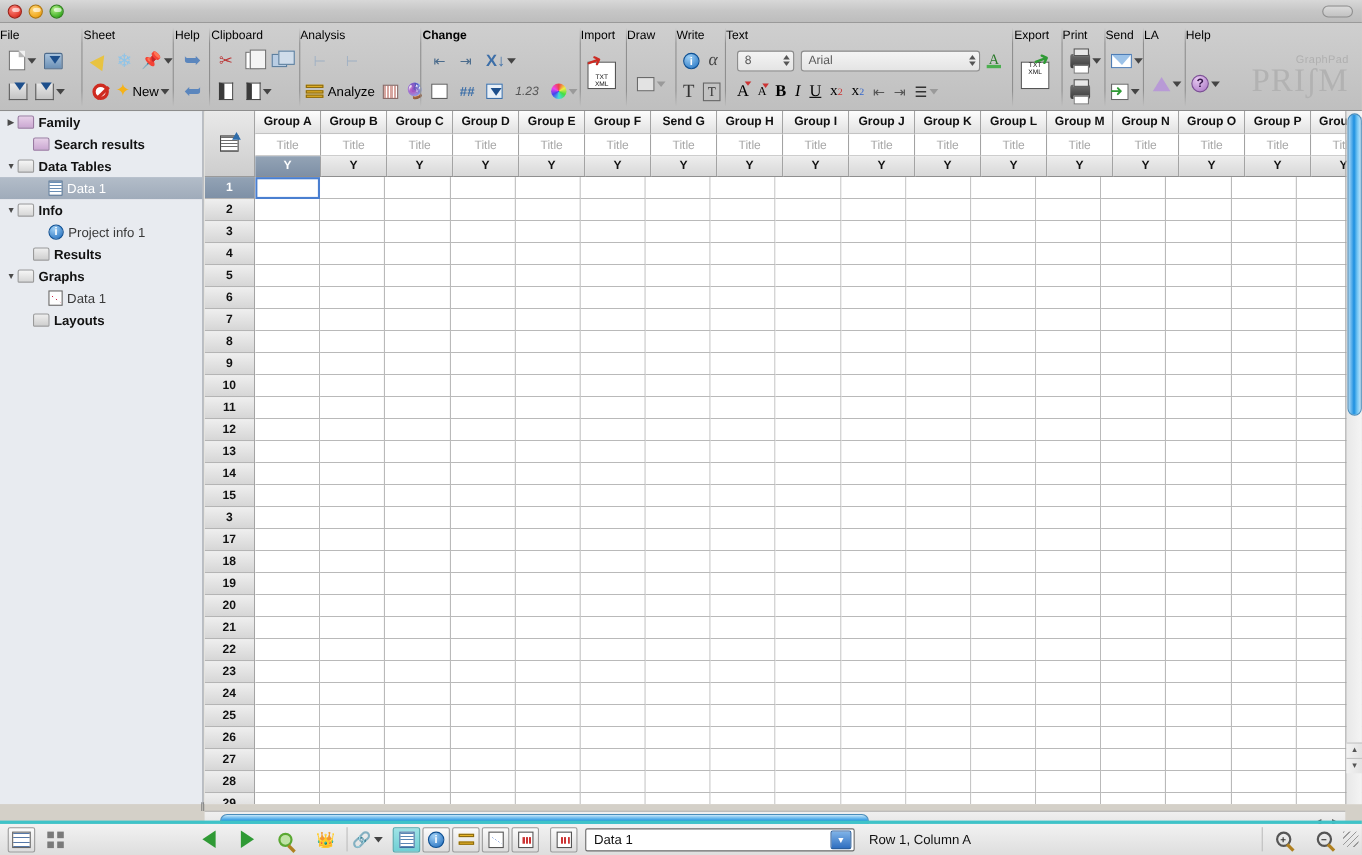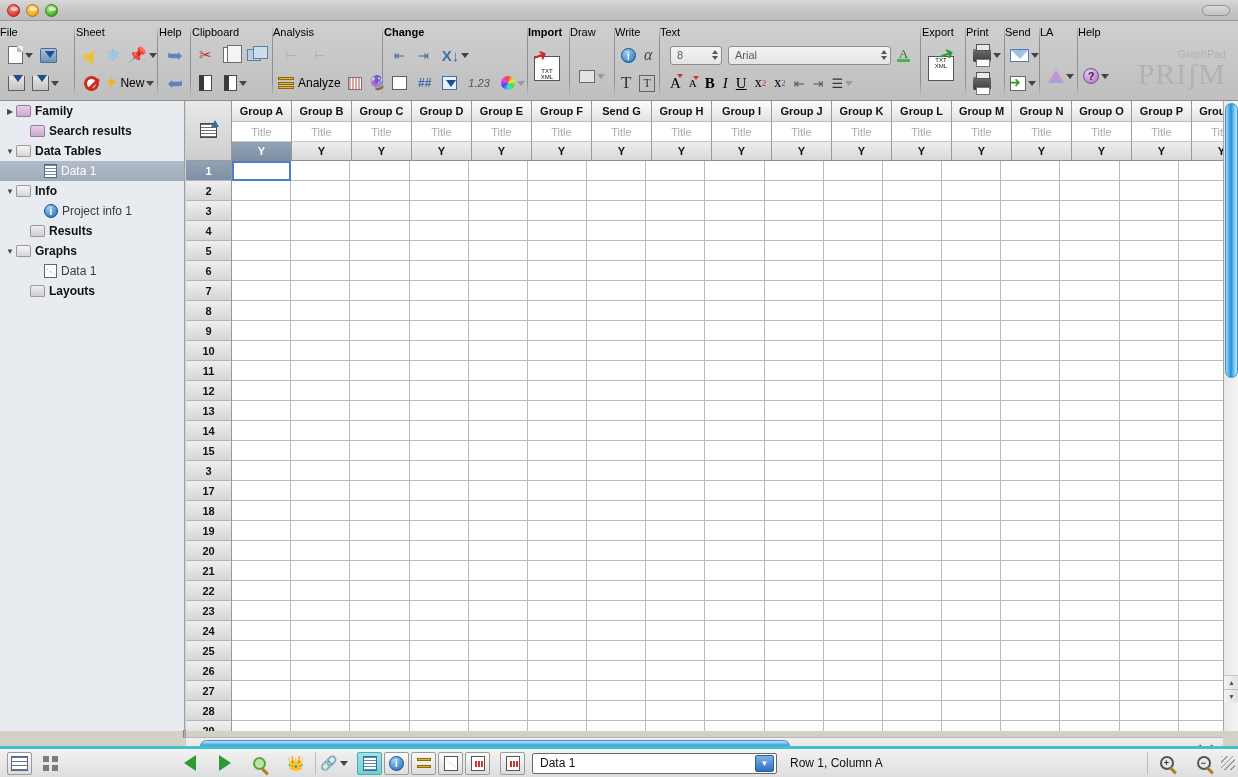--- a/index.html
+++ b/index.html
@@ -261,21 +261,21 @@
 
 <div id="ribbon">
 
   <div id="ribbon-labels">
       <div class="glabel" style="position: absolute; left: 0px; width: 75px; top: 5px;">File</div>
       <div class="glabel" style="position: absolute; left: 76px; width: 82px; top: 5px;">Sheet</div>
       <div class="glabel" style="position: absolute; left: 159px; width: 42px; top: 5px;">Help</div>
       <div class="glabel" style="position: absolute; left: 192px; width: 80px; top: 5px;">Clipboard</div>
       <div class="glabel" style="position: absolute; left: 273px; width: 105px; top: 5px;">Analysis</div>
       <div class="glabel" style="position: absolute; left: 384px; width: 145px; top: 5px; font-weight: bold;">Change</div>
-      <div class="glabel" style="position: absolute; left: 528px; width: 45px; top: 5px; font-weight: bold;">Import</div>
+      <div class="glabel" style="position: absolute; left: 528px; width: 45px; top: 5px;">Import</div>
       <div class="glabel" style="position: absolute; left: 570px; width: 46px; top: 5px;">Draw</div>
       <div class="glabel" style="position: absolute; left: 615px; width: 45px; top: 5px;">Write</div>
       <div class="glabel" style="position: absolute; left: 660px; width: 260px; top: 5px;">Text</div>
       <div class="glabel" style="position: absolute; left: 922px; width: 45px; top: 5px;">Export</div>
       <div class="glabel" style="position: absolute; left: 966px; width: 40px; top: 5px;">Print</div>
       <div class="glabel" style="position: absolute; left: 1005px; width: 35px; top: 5px;">Send</div>
       <div class="glabel" style="position: absolute; left: 1040px; width: 38px; top: 5px;">LA</div>
       <div class="glabel" style="position: absolute; left: 1078px; width: 35px; top: 5px;">Help</div>
     </div>
 

